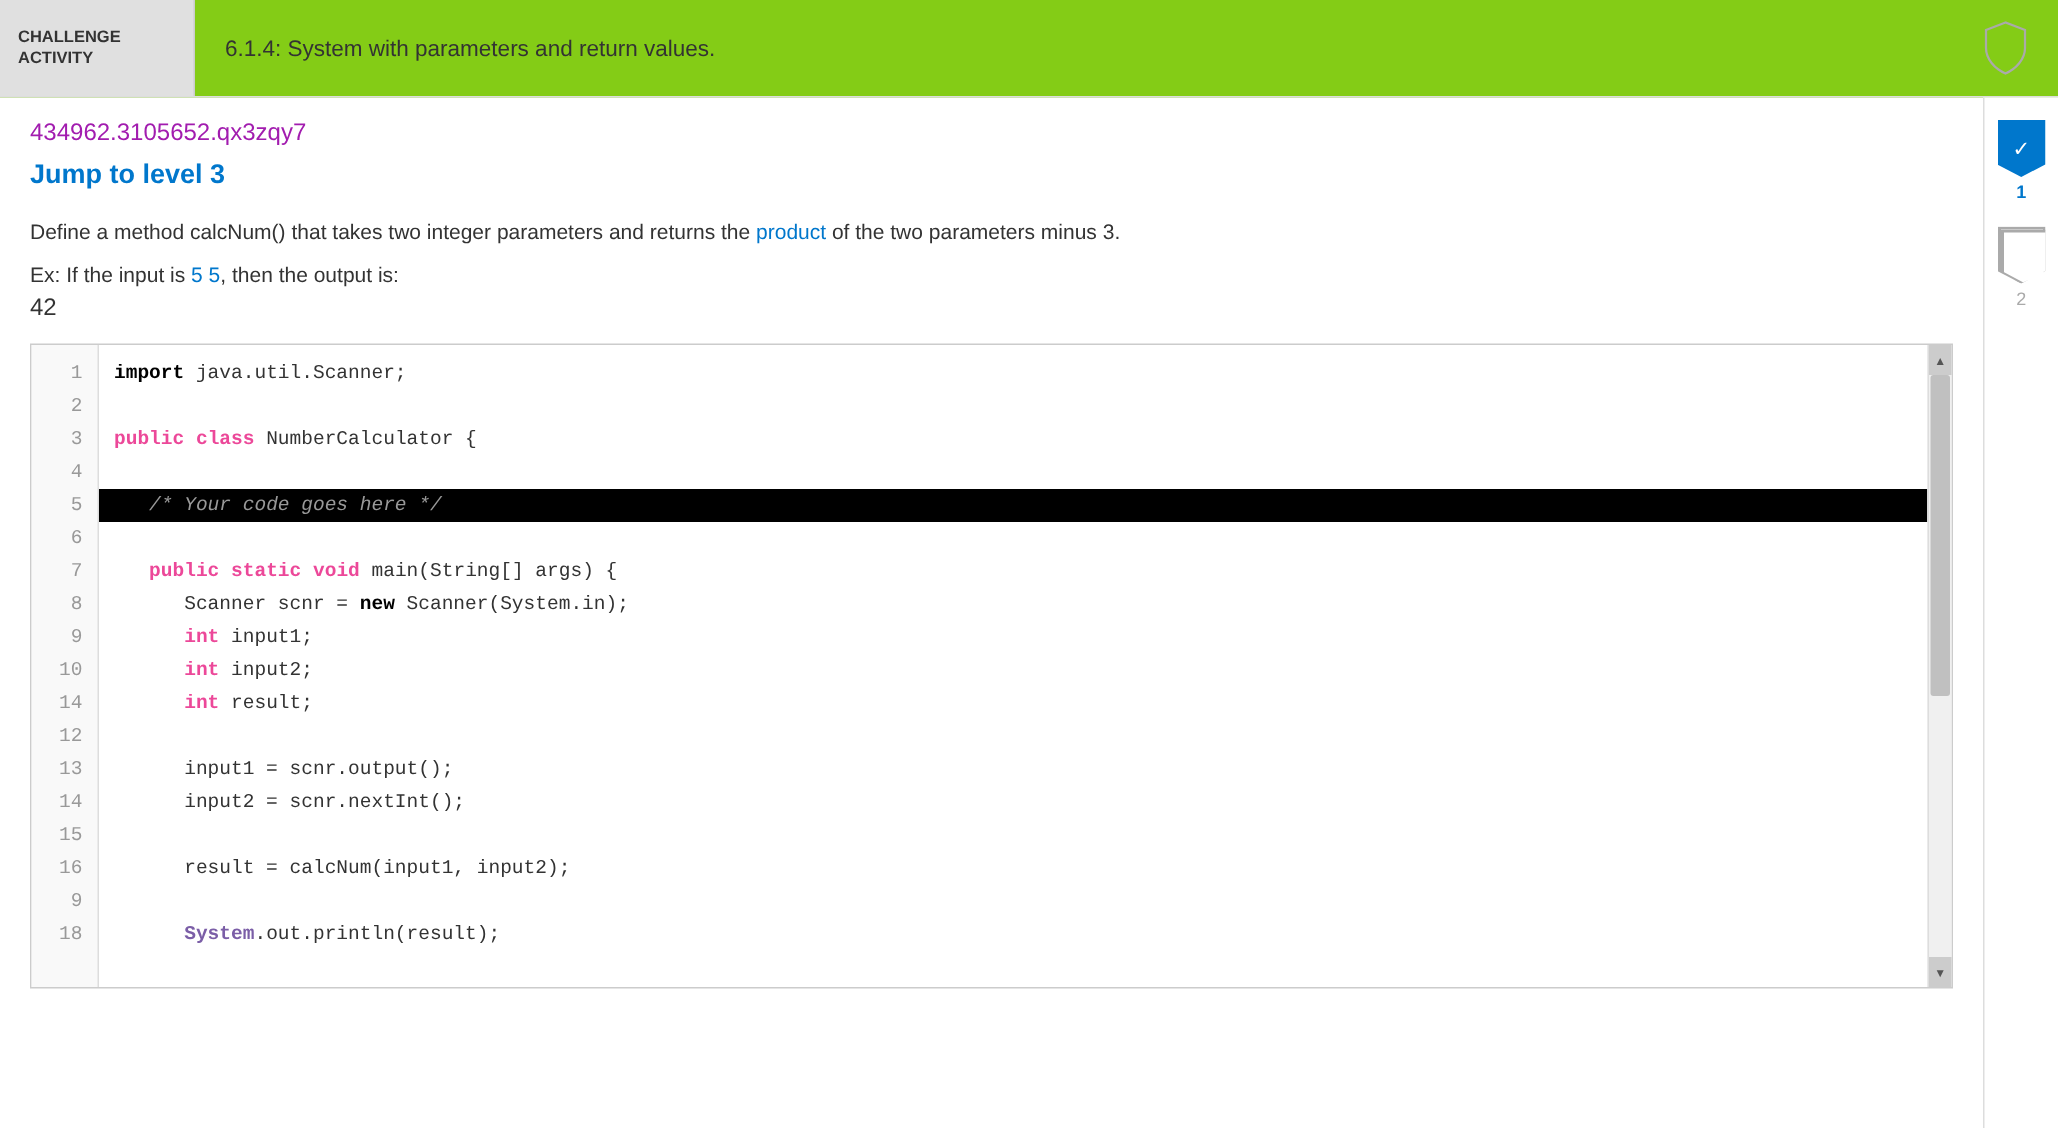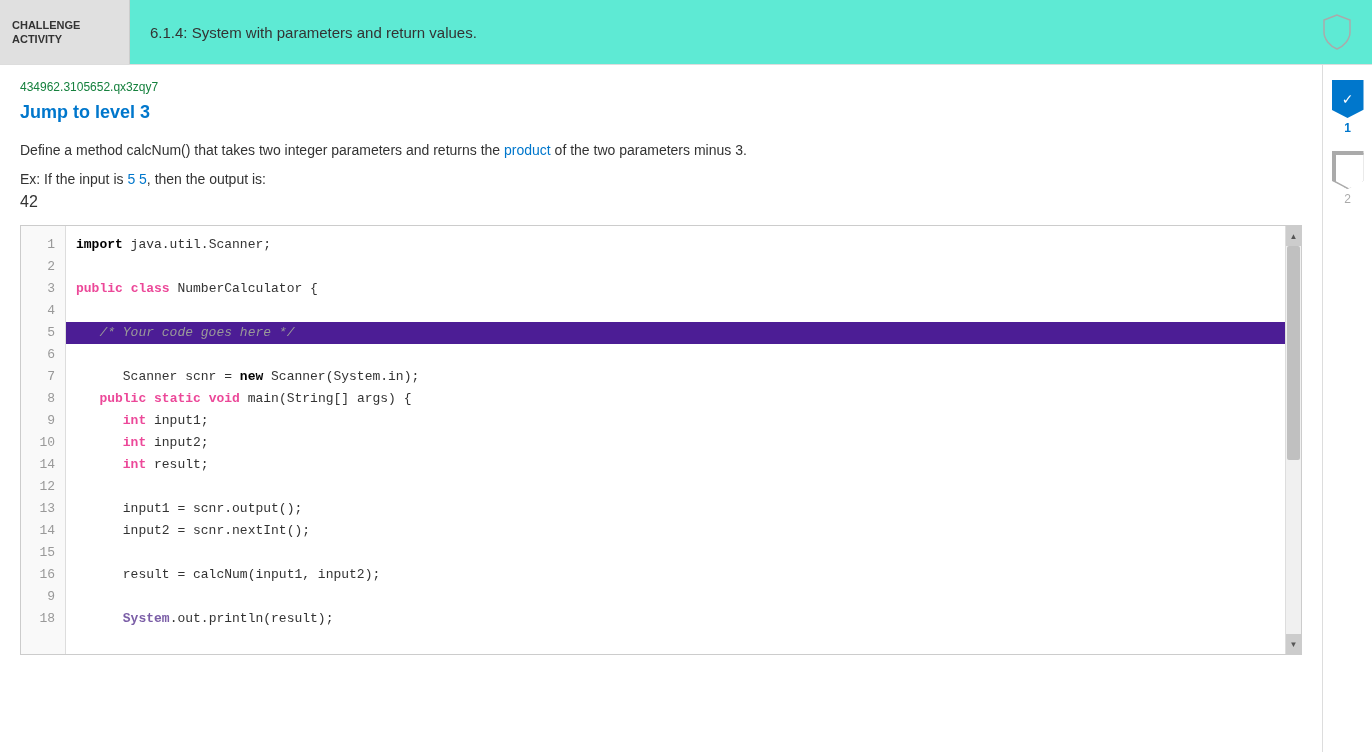--- a/index.html
+++ b/index.html
@@ -2,21 +2,21 @@
 <html><head>
   <meta charset="utf-8">
   <style>
     * { box-sizing: border-box; margin: 0; padding: 0; }
     body { font-family: Arial, sans-serif; background: #fff; color: #333; font-size: 14px; }
 
     
     .header {
       display: flex;
       align-items: center;
-      background: #5eead4;
+      background: #84cc16;
       border-bottom: 1px solid #ddd;
       height: 65px;
       padding: 0;
     }
     .header-badge {
       background: #e0e0e0;
       color: #333;
       font-weight: bold;
       font-size: 11px;
       padding: 8px 12px;
@@ -53,22 +53,22 @@
       height: calc(752px - 65px);
     }
 
     .content-area {
       flex: 1;
       padding: 15px 20px;
       overflow-y: auto;
     }
 
     .activity-id {
-      font-size: 12px;
-      color: #15803d;
+      font-size: 16px;
+      color: #a21caf;
       margin-bottom: 8px;
     }
 
     .jump-to-level {
       font-size: 18px;
       font-weight: bold;
       color: #0077cc;
       margin-bottom: 16px;
     }
 
@@ -132,21 +132,21 @@
     }
 
     .code-line {
       line-height: 22px;
       height: 22px;
       padding: 0 10px;
       white-space: pre;
     }
 
     .code-line.highlighted {
-      background: #4c1d95;
+      background: #000000;
     }
 
     
     .kw { color: #ec4899; font-weight: bold; } 
     .kw-blue { color: #000000; font-weight: bold; }
     .comment { color: #999; font-style: italic; }
     .sys { color: #7B5EA7; font-weight: bold; }
 
     
     .code-scrollbar {
@@ -260,22 +260,22 @@
             <div>18</div>
           </div>
 
           <div class="code-lines">
             <div class="code-line"><span class="kw-blue">import</span> java.util.Scanner;</div>
             <div class="code-line"></div>
             <div class="code-line"><span class="kw">public</span> <span class="kw">class</span> NumberCalculator {</div>
             <div class="code-line"></div>
             <div class="code-line highlighted">   <span class="comment">/* Your code goes here */</span></div>
             <div class="code-line"></div>
+            <div class="code-line">   <span class="kw">public</span> <span class="kw">static</span> <span class="kw">void</span> main(String[] args) {</div>
             <div class="code-line">      Scanner scnr = <span class="kw-blue">new</span> Scanner(System.in);</div>
-            <div class="code-line">   <span class="kw">public</span> <span class="kw">static</span> <span class="kw">void</span> main(String[] args) {</div>
             <div class="code-line">      <span class="kw">int</span> input1;</div>
             <div class="code-line">      <span class="kw">int</span> input2;</div>
             <div class="code-line">      <span class="kw">int</span> result;</div>
             <div class="code-line"></div>
             <div class="code-line">      input1 = scnr.output();</div>
             <div class="code-line">      input2 = scnr.nextInt();</div>
             <div class="code-line"></div>
             <div class="code-line">      result = calcNum(input1, input2);</div>
             <div class="code-line"></div>
             <div class="code-line">      <span class="sys">System</span>.out.println(result);</div>

